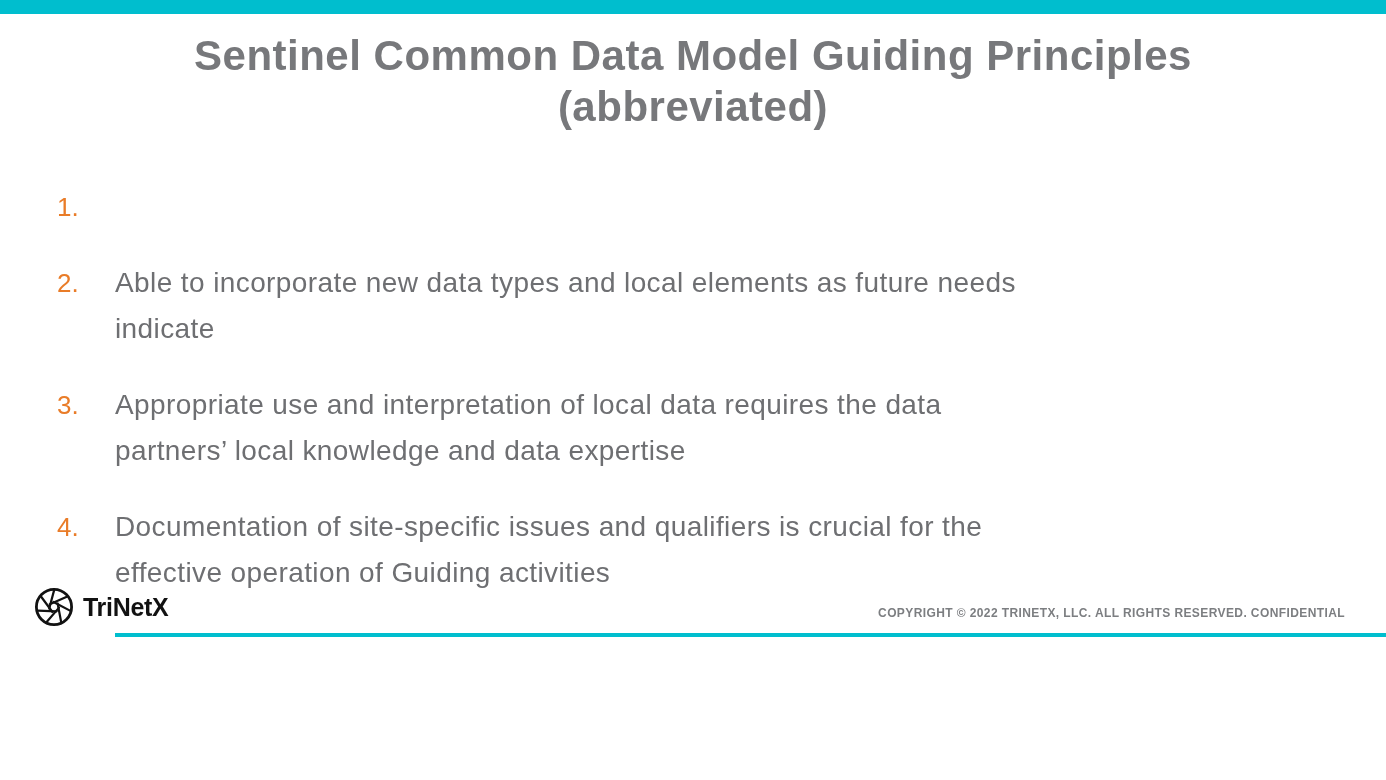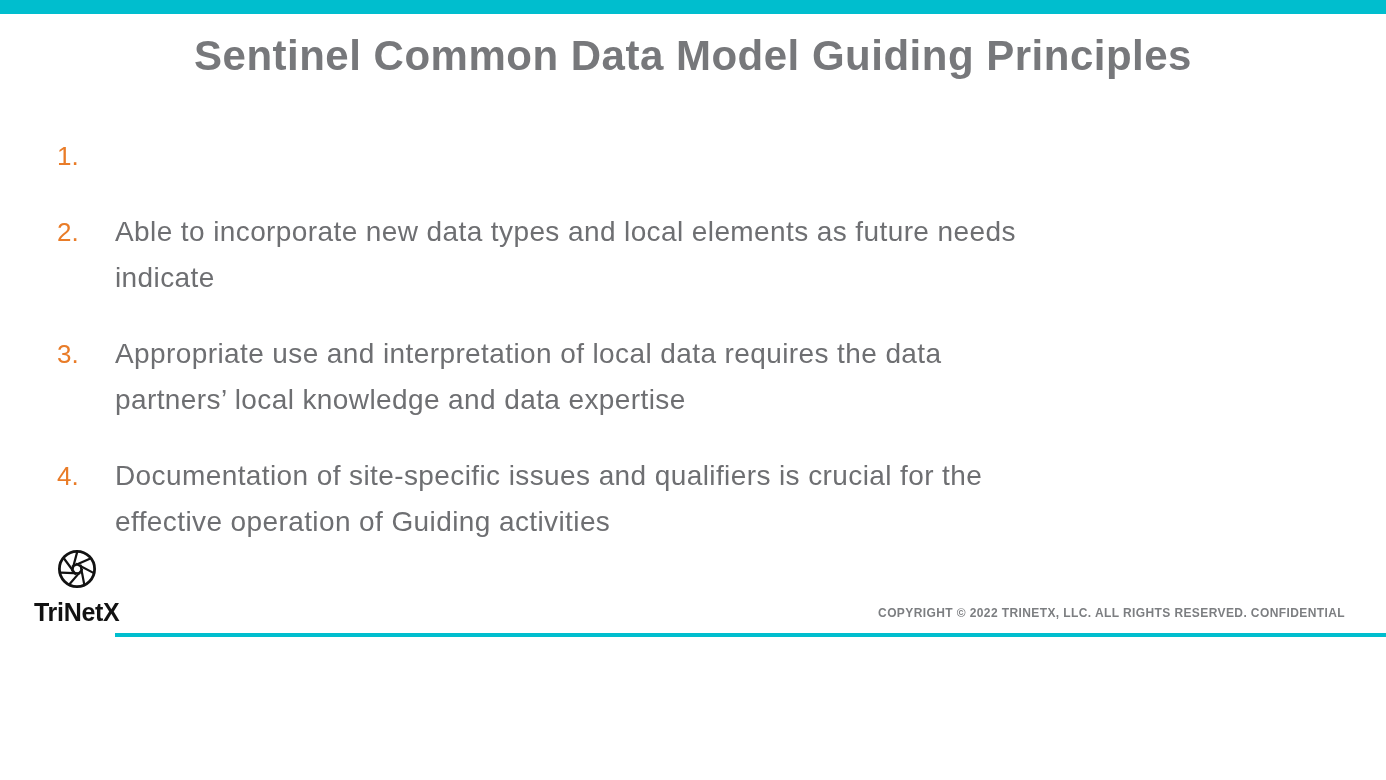--- a/index.html
+++ b/index.html
@@ -54,21 +54,20 @@
     letter-spacing: 0.4px;
     max-width: 940px;
   }
   .footer-logo {
     position: absolute;
     left: 34px;
     bottom: 10px;
     display: flex;
     align-items: center;
     gap: 9px;
-    flex-direction: column;
   }
   .footer-logo .logo-text {
     color: #121212;
     font-size: 25px;
     font-weight: 800;
     letter-spacing: -0.3px;
   }
   .copyright {
     position: absolute;
     right: 41px;
@@ -89,20 +88,21 @@
 </style>
 </head>
 <body>
 
 <div class="slide">
 
   <div class="top-bar"></div>
 
   <h1 class="title">
     <span class="title-line">Sentinel Common Data Model Guiding Principles</span>
+    <span class="title-line">(abbreviated)</span>
   </h1>
 
   <ol class="principles">
     <li class="principle">
       <span class="num">1.</span>
     </li>
     <li class="principle">
       <span class="num">2.</span>
       <span class="txt">Able to incorporate new data types and local elements as future needs indicate</span>
     </li>

